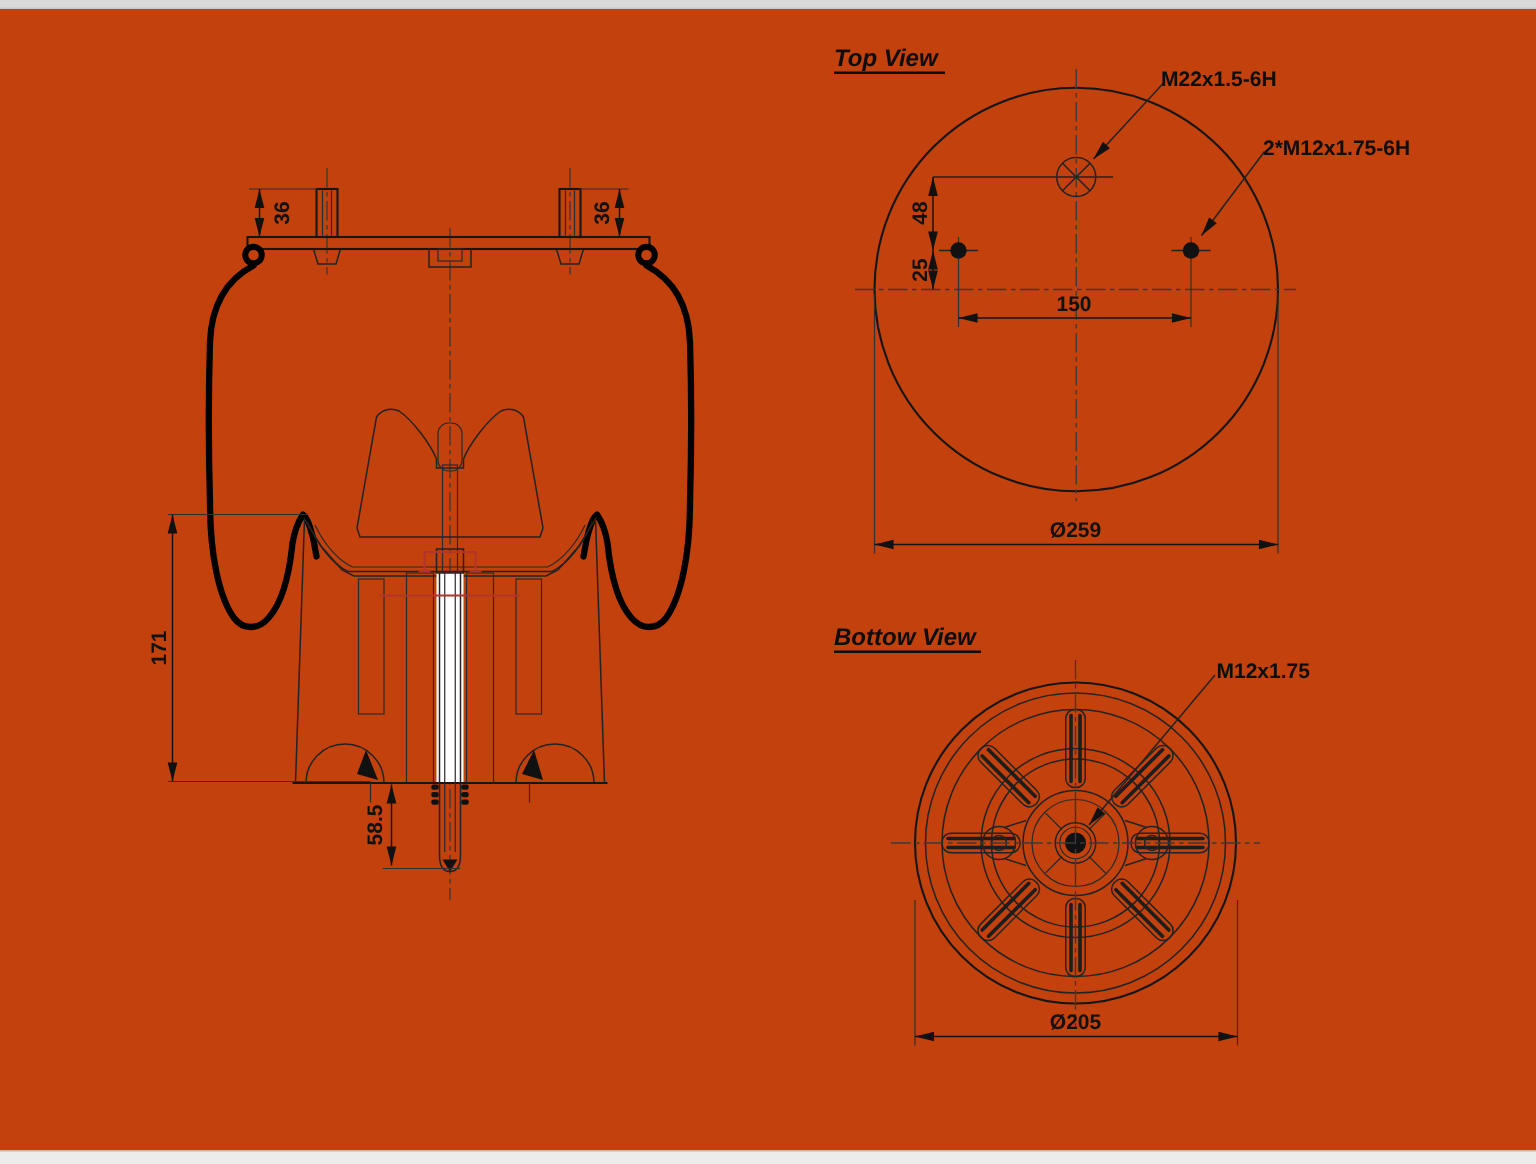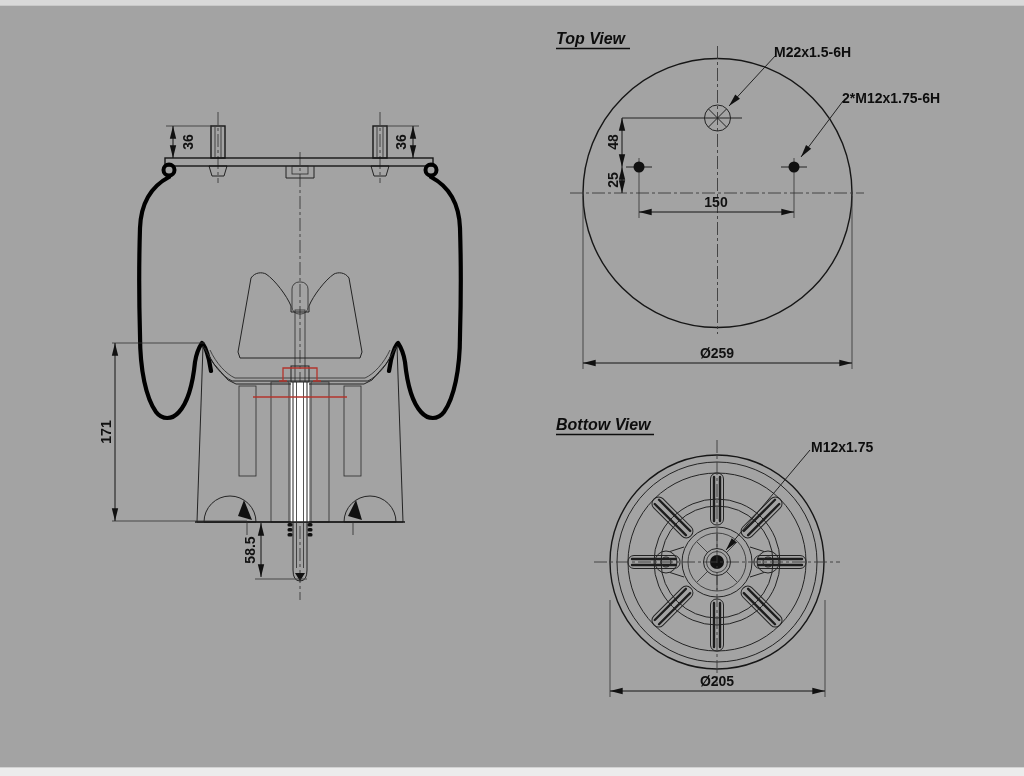--- a/index.html
+++ b/index.html
@@ -1,16 +1,16 @@
 <!DOCTYPE html>
 <html><head>
 <meta charset="utf-8">
 <style>
   html,body{margin:0;padding:0;background:#fff;}
-  .page{position:relative;width:1024px;height:776px;background:#a3a3a3;overflow:hidden;
+  .page{position:relative;width:1024px;height:776px;background:#c2410c;overflow:hidden;
         font-family:"Liberation Sans", sans-serif;}
   .bar-top{position:absolute;left:0;top:0;width:1024px;height:5px;background:#d9d9d9;
            border-bottom:1px solid #c9c9c9;}
   .bar-bottom{position:absolute;left:0;top:767px;width:1024px;height:9px;background:#ececec;
               border-top:1px solid #d2d2d2;}
   svg{position:absolute;left:0;top:0;}
   .thin{stroke:#232323;stroke-width:1;fill:none;}
   .vthin{stroke:#2a2a2a;stroke-width:0.8;fill:none;}
   .med{stroke:#161616;stroke-width:1.4;fill:none;}
   .thick{stroke:#000;stroke-width:4.2;fill:none;stroke-linecap:round;stroke-linejoin:round;}

